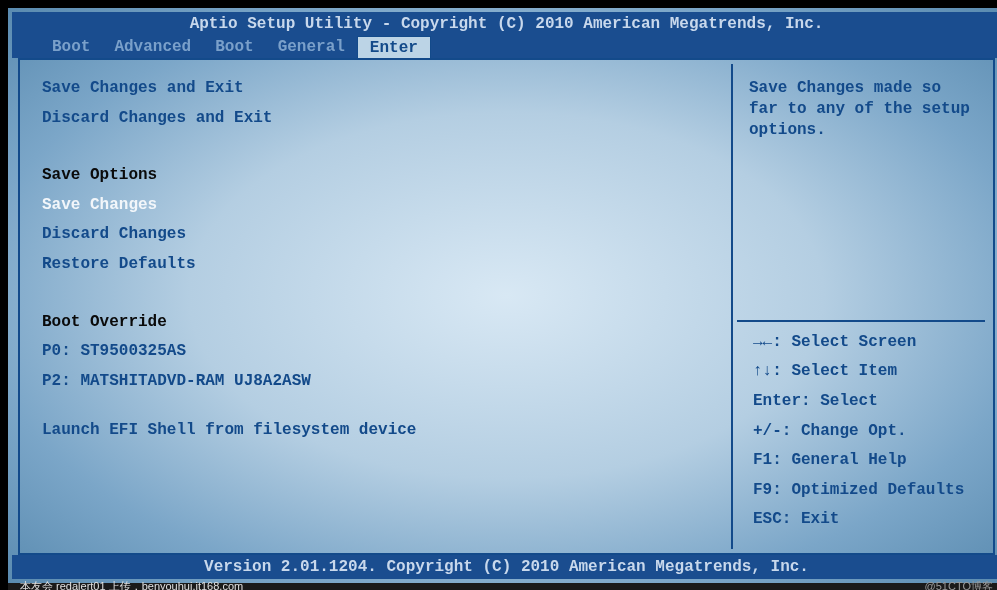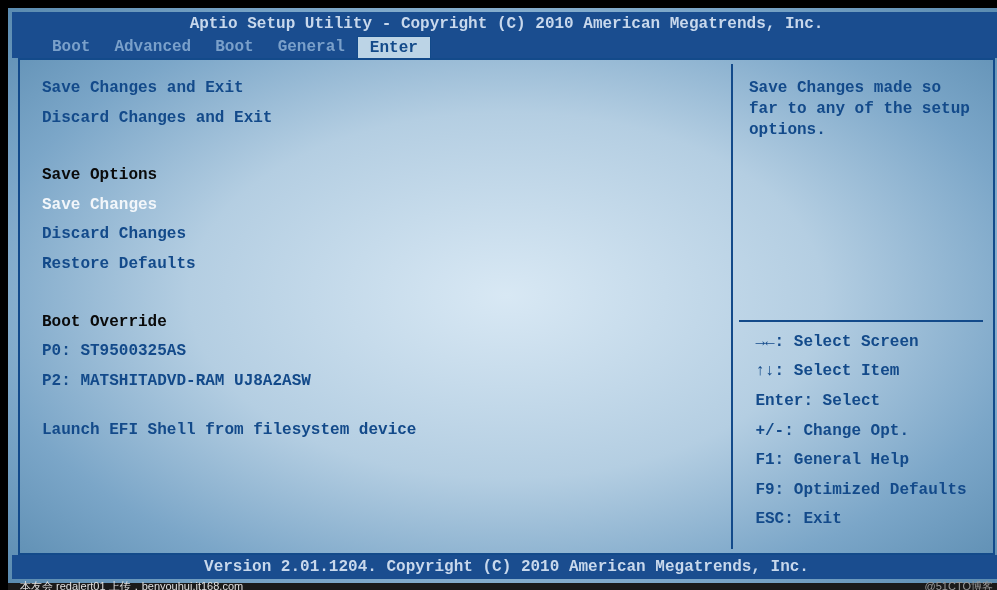--- a/index.html
+++ b/index.html
@@ -54,21 +54,20 @@
 }
 .left-panel {
   flex: 1;
   border-right: 2px solid #134a8a;
   padding: 10px 14px;
 }
 .right-panel {
   width: 256px;
   display: flex;
   flex-direction: column;
-  align-items: center;
 }
 .help-text {
   flex: 1;
   padding: 10px 12px;
   color: #134a8a;
   line-height: 1.3;
 }
 .help-divider {
   border-top: 2px solid #134a8a;
   padding: 6px 12px 10px 12px;

